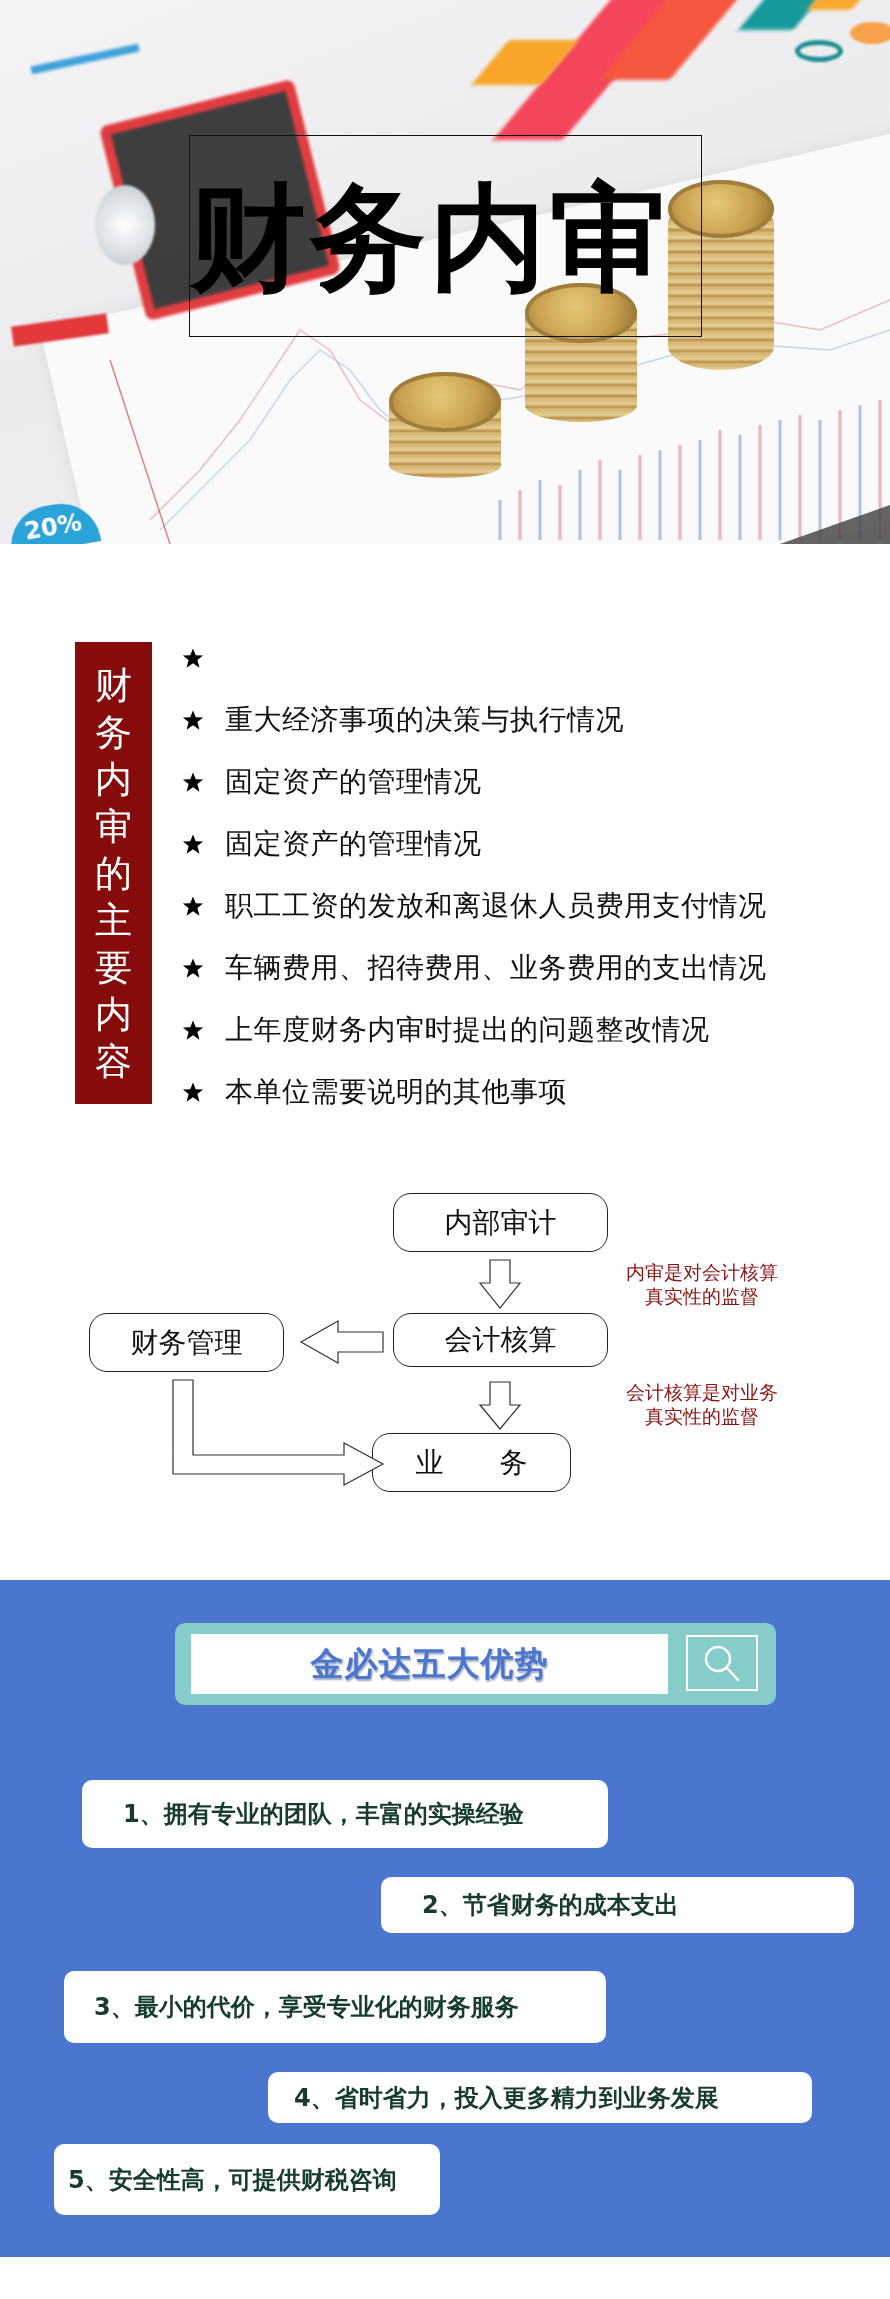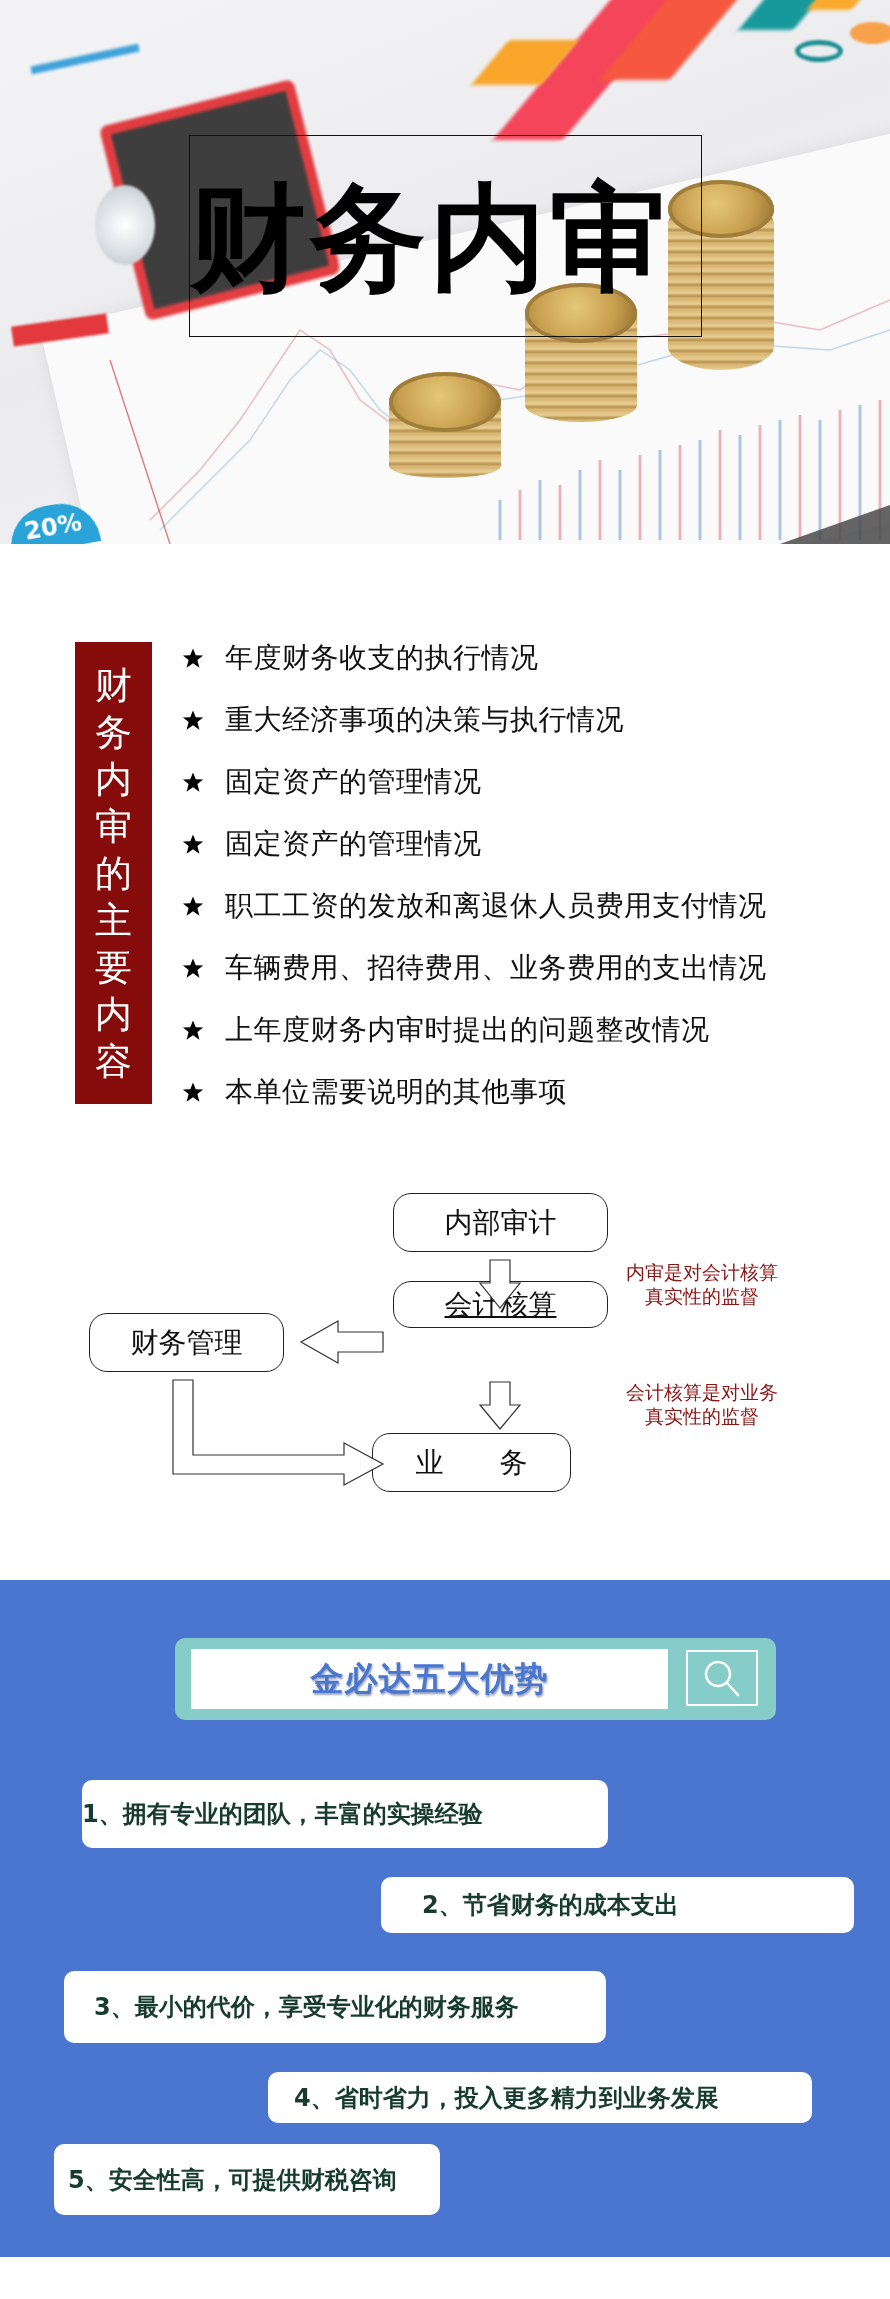--- a/index.html
+++ b/index.html
@@ -42,21 +42,21 @@
   .box { position: absolute; border: 1.5px solid #222; border-radius: 18px; background: #fff;
          display: flex; align-items: center; justify-content: center;
          font-family: "DejaVu Sans", sans-serif; font-size: 28px; color: #111; }
   .caption { position: absolute; color: #8b1414; font-family: "DejaVu Sans", sans-serif; font-size: 19px;
          line-height: 24px; text-align: center; white-space: nowrap; }
   .arrows { position: absolute; left: 0; top: 0; }
 
   
   .blue { position: absolute; left: 0; top: 1580px; width: 890px; height: 677px; background: #4a76cf; }
   .search { position: absolute; left: 175px; top: 1623px; width: 601px; height: 82px;
-         background: #86ccc8; border-radius: 10px; margin-top: 15px; }
+         background: #86ccc8; border-radius: 10px; }
   .search-input { position: absolute; left: 16px; top: 11px; width: 477px; height: 60px; background: #fff;
          display: flex; align-items: center; justify-content: center;
          color: #4a76cf; font-family: "DejaVu Sans", sans-serif; font-weight: bold; font-size: 33px;
          text-shadow: 1px 2px 2px rgba(40,60,110,0.45); letter-spacing: 1px; }
   .search-btn { position: absolute; left: 511px; top: 12px; width: 72px; height: 56px;
          border: 2.5px solid #ffffff; display: flex; align-items: center; justify-content: center; }
   .adv { position: absolute; background: #ffffff; border-radius: 10px; display: flex; align-items: center;
          font-family: "DejaVu Sans", sans-serif; font-weight: bold; font-size: 24px; color: #173b2f; white-space: nowrap; }
 </style>
 </head>
@@ -133,21 +133,20 @@
   <div class="vchar" style="position:absolute; left:75px; top:946px; width:77px; text-align:center; color:#fff; font-size:37px; line-height:44px;">要</div>
   <div class="vchar" style="position:absolute; left:75px; top:993px; width:77px; text-align:center; color:#fff; font-size:37px; line-height:44px;">内</div>
   <div class="vchar" style="position:absolute; left:75px; top:1040px; width:77px; text-align:center; color:#fff; font-size:37px; line-height:44px;">容</div>
 </div>
 
 <div class="items">
   <div class="item" style="top:6px;">
     <svg class="star" viewBox="0 0 24 24">
         <polygon points="12,1.5 15,9 23,9.3 16.8,14.3 19,22.5 12,17.8 5,22.5 7.2,14.3 1,9.3 9,9" fill="#000"></polygon>
       </svg>
-    <span class="txt">年度财务收支的执行情况</span>
   </div>
   <div class="item" style="top:68px;">
     <svg class="star" viewBox="0 0 24 24">
         <polygon points="12,1.5 15,9 23,9.3 16.8,14.3 19,22.5 12,17.8 5,22.5 7.2,14.3 1,9.3 9,9" fill="#000"></polygon>
       </svg>
     <span class="txt">重大经济事项的决策与执行情况</span>
   </div>
   <div class="item" style="top:130px;">
     <svg class="star" viewBox="0 0 24 24">
         <polygon points="12,1.5 15,9 23,9.3 16.8,14.3 19,22.5 12,17.8 5,22.5 7.2,14.3 1,9.3 9,9" fill="#000"></polygon>
@@ -180,21 +179,21 @@
   </div>
   <div class="item" style="top:440px;">
     <svg class="star" viewBox="0 0 24 24">
         <polygon points="12,1.5 15,9 23,9.3 16.8,14.3 19,22.5 12,17.8 5,22.5 7.2,14.3 1,9.3 9,9" fill="#000"></polygon>
       </svg>
     <span class="txt">本单位需要说明的其他事项</span>
   </div>
 </div>
 
 <div class="box" style="left:393px; top:1193px; width:215px; height:59px;">内部审计</div>
-<div class="box" style="left:393px; top:1281px; width:215px; height:47px;text-decoration:underline;">会计核算</div>
+<div class="box" style="left:393px; top:1313px; width:215px; height:54px;">会计核算</div>
 <div class="box" style="left:89px; top:1313px; width:195px; height:59px;">财务管理</div>
 <div class="box" style="left:372px; top:1433px; width:199px; height:59px;">业　　务</div>
 
 <svg class="arrows" width="890" height="2299" style="pointer-events:none;">
 
   <polygon points="490,1260 510,1260 510,1283 520,1283 500,1308 480,1283 490,1283" fill="#fff" stroke="#333" stroke-width="1.2"></polygon>
 
   <polygon points="490,1382 510,1382 510,1405 520,1405 500,1429 480,1405 490,1405" fill="#fff" stroke="#333" stroke-width="1.2"></polygon>
 
   <polygon points="383,1332 383,1352 338,1352 338,1363 301,1342 338,1321 338,1332" fill="#fff" stroke="#333" stroke-width="1.2"></polygon>
@@ -216,21 +215,21 @@
 <div class="search">
   <div class="search-input">金必达五大优势</div>
   <div class="search-btn">
     <svg width="44" height="44" viewBox="0 0 44 44">
       <circle cx="18" cy="18" r="12" fill="none" stroke="#fff" stroke-width="2.5"></circle>
       <line x1="27" y1="27" x2="38" y2="39" stroke="#fff" stroke-width="2.5" stroke-linecap="round"></line>
     </svg>
   </div>
 </div>
 
-<div class="adv" style="left:82px; top:1780px; width:526px; height:68px; ">
+<div class="adv" style="left:82px; top:1780px; width:526px; height:68px; padding-left:41px;">
   <span>1、拥有专业的团队，丰富的实操经验</span>
 </div>
 <div class="adv" style="left:381px; top:1877px; width:473px; height:56px; padding-left:41px;">
   <span>2、节省财务的成本支出</span>
 </div>
 <div class="adv" style="left:64px; top:1971px; width:542px; height:72px; padding-left:30px;">
   <span>3、最小的代价，享受专业化的财务服务</span>
 </div>
 <div class="adv" style="left:268px; top:2072px; width:544px; height:51px; padding-left:26px;">
   <span>4、省时省力，投入更多精力到业务发展</span>

